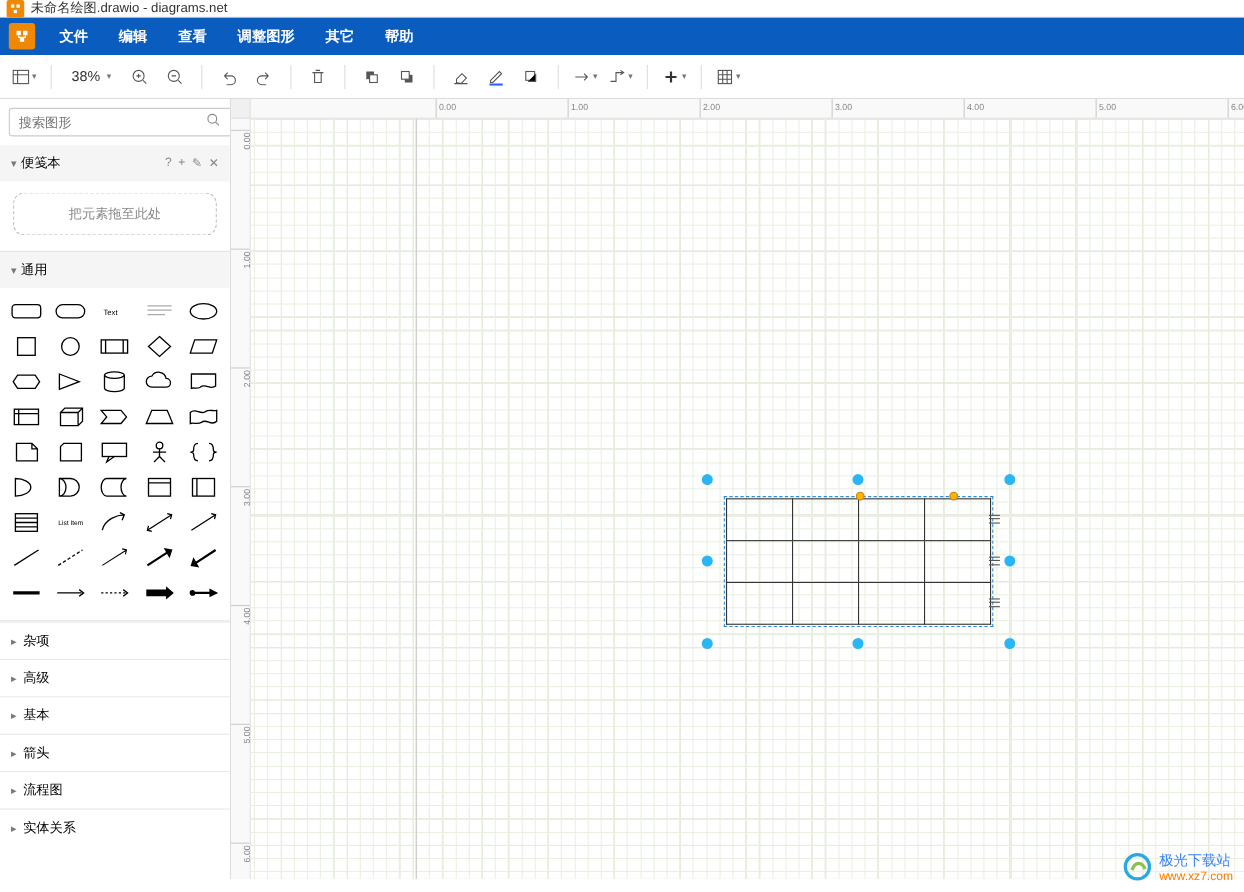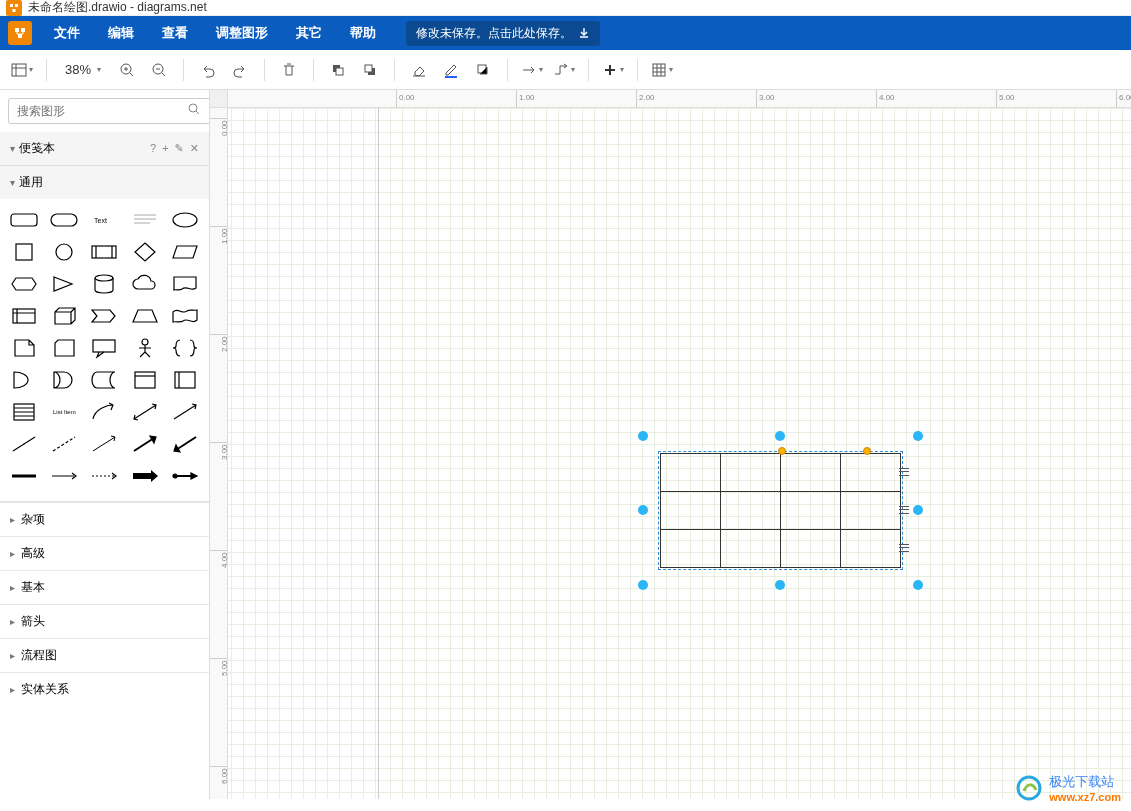--- a/index.html
+++ b/index.html
@@ -74,21 +74,21 @@
 .handle { position: absolute; width: 10px; height: 10px; background: #29b6f6; border-radius: 50%; }
 .rot { position: absolute; width: 8px; height: 8px; background: #ffb300; border: 1px solid #c78500; border-radius: 50%; }
 .edge-handle { position: absolute; width: 10px; height: 14px; }
 .edge-handle::before, .edge-handle::after { content: ""; position: absolute; left: 0; width: 100%; height: 1px; background: #555; }
 .edge-handle::before { top: 3px; } .edge-handle::after { bottom: 3px; }
 .edge-handle .mid { position: absolute; top: 6px; left: 0; width: 100%; height: 1px; background: #555; }
 
 
 .watermark { position: absolute; right: 10px; bottom: 8px; display: flex; align-items: center; gap: 6px; }
 .watermark .wtxt { font-size: 13px; color: #3b82f6; }
-.watermark .wurl { font-size: 11px; color: #ff7a00; font-weight: bold; }
+.watermark .wurl { font-size: 11px; color: #ff7a00; }
 </style>
 </head>
 <body>
 
 <div class="titlebar">
   <span class="logo">
       <svg viewBox="0 0 10 10">
         <rect x="1" y="1" width="3" height="3" fill="#fff"></rect>
         <rect x="6" y="1" width="3" height="3" fill="#fff"></rect>
         <rect x="3.5" y="6" width="3" height="3" fill="#fff"></rect>
@@ -105,26 +105,20 @@
         <rect x="5" y="8" width="4" height="4" fill="#fff"></rect>
         <path d="M4 6v2h6V6" stroke="#fff" fill="none"></path>
       </svg>
     </span>
   <span class="mitem">文件</span>
   <span class="mitem">编辑</span>
   <span class="mitem">查看</span>
   <span class="mitem">调整图形</span>
   <span class="mitem">其它</span>
   <span class="mitem">帮助</span>
-  <span class="save">
-    <span>修改未保存。点击此处保存。</span>
-    <svg width="12" height="12" viewBox="0 0 12 12">
-        <path d="M6 1v6M3 5l3 3 3-3M2 10h8" stroke="#fff" fill="none" stroke-width="1.4"></path>
-      </svg>
-  </span>
 </div>
 
 <div class="toolbar">
   <span class="tb-btn">
       <svg viewBox="0 0 16 16">
         <rect x="1" y="2" width="14" height="12" stroke="#555" fill="none"></rect>
         <path d="M5 2v12M1 6h14" stroke="#555"></path>
       </svg>
       <span class="drop-arrow">▾</span>
     </span>
@@ -239,20 +233,21 @@
       <div class="section-head">
         <span class="caret">▾</span>
         <span>便笺本</span>
         <span class="tools">
           <span>?</span>
           <span>+</span>
           <span>✎</span>
           <span>✕</span>
         </span>
       </div>
+      <div class="dropzone">把元素拖至此处</div>
     </div>
 
     <div class="section">
       <div class="section-head">
         <span class="caret">▾</span>
         <span>通用</span>
       </div>
       <div class="shapes">
         <span class="shape">
             <svg viewBox="0 0 30 22">

